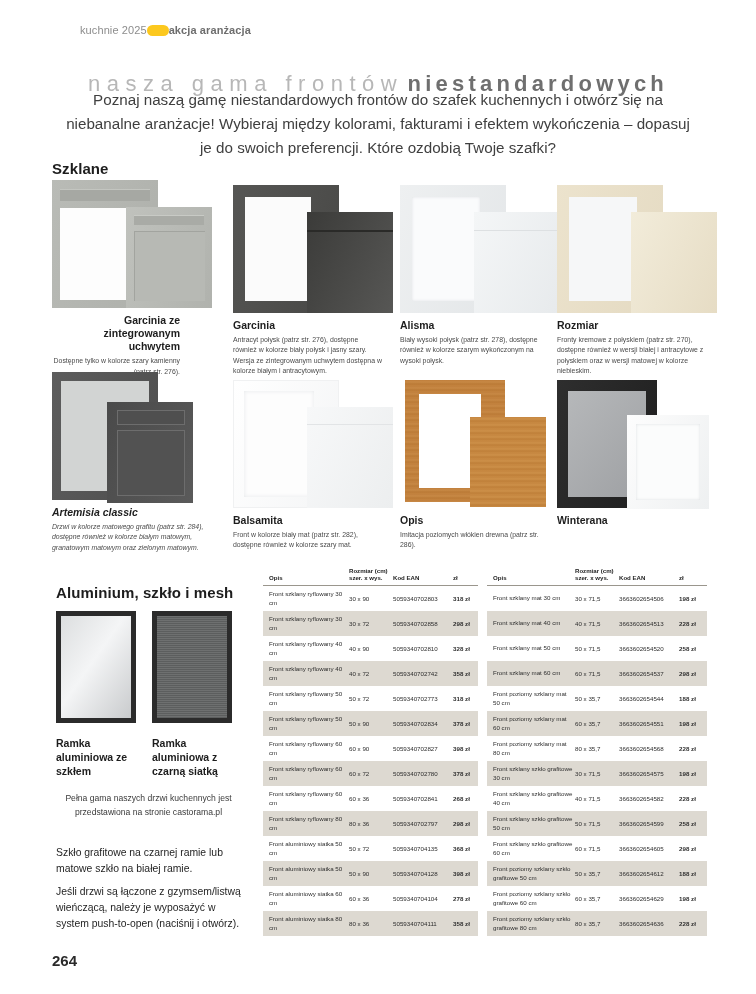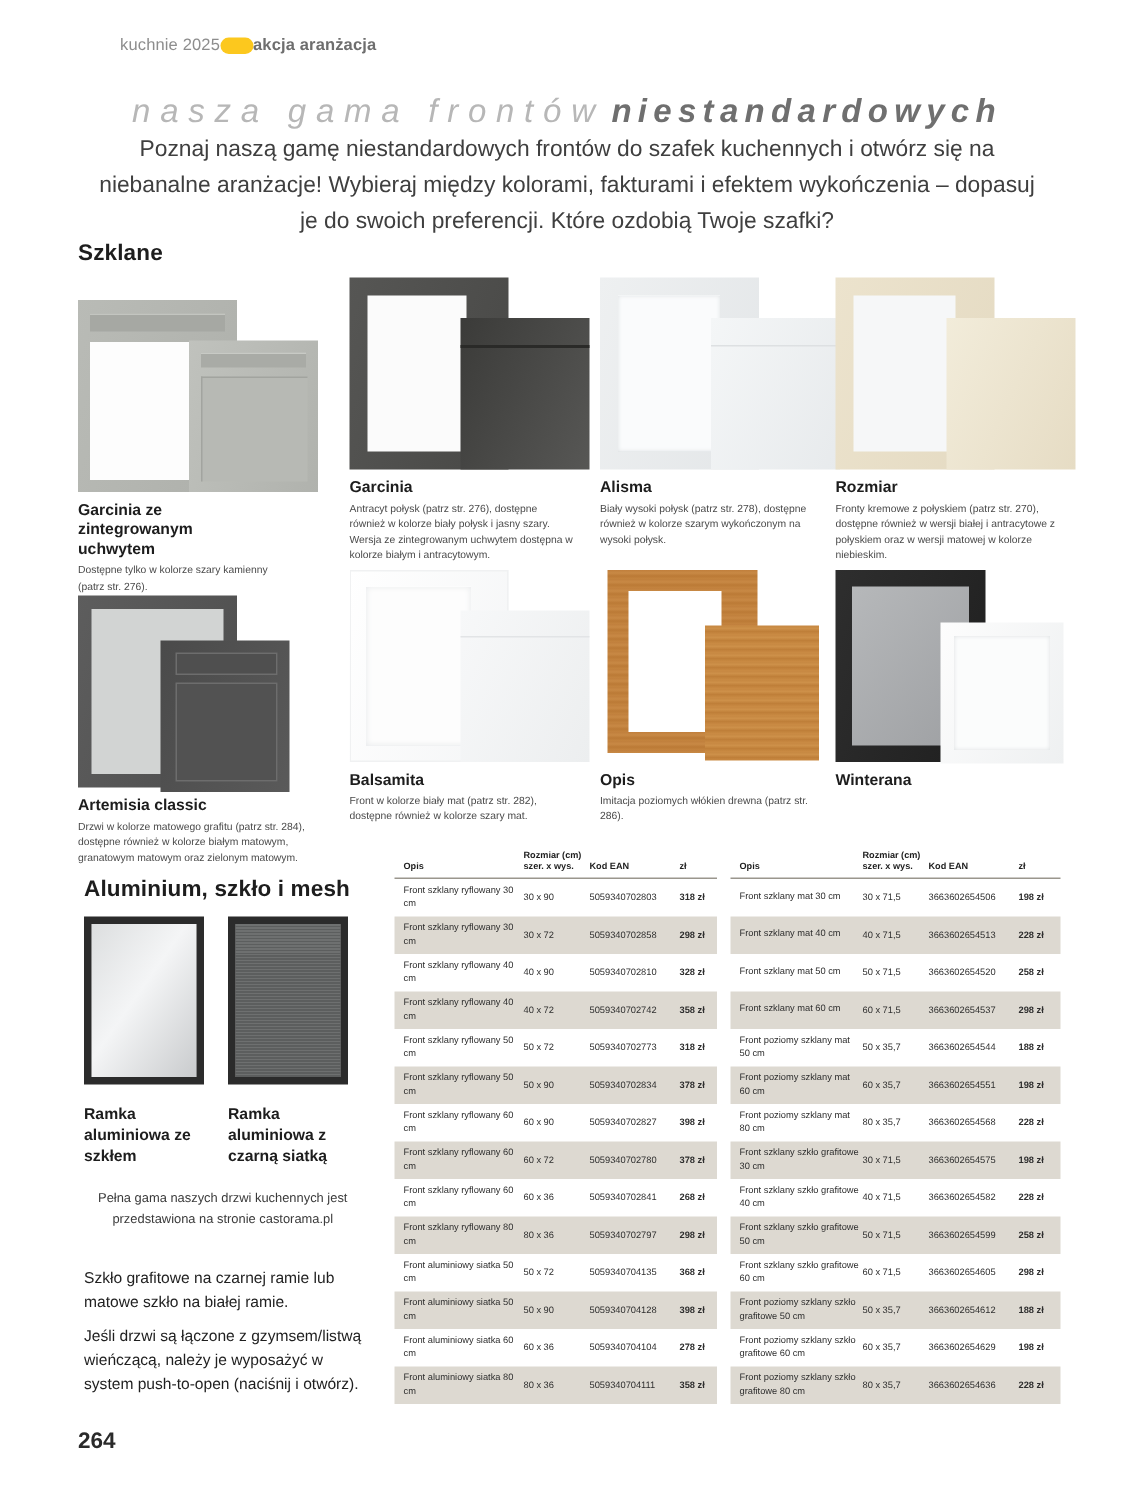--- a/index.html
+++ b/index.html
@@ -13,21 +13,21 @@
   }
   .page{position:relative;width:756px;height:994px;box-sizing:border-box;}
 
   
   .topbar{position:absolute;left:52px;top:24px;display:flex;align-items:center;gap:0;padding-left:28px;}
   .topbar .tb-text{font-size:11px;color:#8d8d8d;letter-spacing:.1px;}
   .topbar .tb-bold{font-size:11px;color:#6e6e6e;font-weight:700;letter-spacing:.1px;}
   .pill{width:22px;height:11px;border-radius:6px;background:#fcc81e;display:inline-block;}
 
   
-  .kicker{position:absolute;left:0;right:0;top:61px;text-align:center;font-style:italic;}
+  .kicker{position:absolute;left:0;right:0;top:71px;text-align:center;}
   .kicker .light{font-size:22px;letter-spacing:6.5px;color:#b7b7b7;font-weight:400;}
   .kicker .strong{font-size:22px;letter-spacing:4.2px;color:#6f6f6f;font-weight:700;}
 
   .lede{position:absolute;left:60px;right:60px;top:88px;text-align:center;
         font-size:15.2px;line-height:1.58;color:#3f3f3f;}
 
   
   .sec-title{position:absolute;font-size:15px;font-weight:700;color:#1d1d1d;letter-spacing:.1px;}
 
   
@@ -73,21 +73,21 @@
   </div>
 
   <div class="kicker">
     <span class="light">nasza gama frontów</span>
     <span class="strong">niestandardowych</span>
   </div>
   <div class="lede">Poznaj naszą gamę niestandardowych frontów do szafek kuchennych i otwórz się na niebanalne aranżacje! Wybieraj między kolorami, fakturami i efektem wykończenia – dopasuj je do swoich preferencji. Które ozdobią Twoje szafki?</div>
 
   <div class="sec-title" style="left:52px;top:160px;">Szklane</div>
 
-  <div class="prod" style="left:52px;top:195px;width:128px;">
+  <div class="prod" style="left:52px;top:175px;width:128px;text-align:right;">
     <div class="art">
       <div class="door" style="left:0;top:5px;width:106px;height:128px;background:linear-gradient(110deg,#b9bbb6,#aeb0ab);">
         <div class="inner" style="left:8px;top:9px;width:90px;height:11px;background:#a6a8a3;border-top:1px solid #c3c5c0;"></div>
         <div class="inner" style="left:8px;top:28px;width:90px;height:92px;background:#fdfdfd;"></div>
       </div>
       <div class="door" style="left:74px;top:32px;width:86px;height:101px;background:linear-gradient(110deg,#c0c2bd,#b0b2ad);">
         <div class="inner" style="left:8px;top:8px;width:70px;height:9px;background:#a9aba6;border-top:1px solid #c8cac5;"></div>
         <div class="inner" style="left:8px;top:24px;width:70px;height:69px;background:#b7b9b4;border-top:1px solid #a2a49f;border-left:1px solid #a2a49f;"></div>
       </div>
     </div>
@@ -125,21 +125,21 @@
     <div class="art">
       <div class="door" style="left:0;top:5px;width:106px;height:128px;background:linear-gradient(110deg,#ece3cd,#e4dac2);">
         <div class="inner" style="left:12px;top:12px;width:68px;height:104px;background:#f6f7f8;"></div>
       </div>
       <div class="door" style="left:74px;top:32px;width:86px;height:101px;background:linear-gradient(115deg,#f2ecda,#e6dcc4);"></div>
     </div>
     <div class="pname">Rozmiar</div>
     <div class="pdesc">Fronty kremowe z połyskiem (patrz str. 270), dostępne również w wersji białej i antracytowe z połyskiem oraz w wersji matowej w kolorze niebieskim.</div>
   </div>
 
-  <div class="prod" style="left:52px;top:392px;width:160px;">
+  <div class="prod" style="left:52px;top:367px;width:160px;font-style:italic;">
     <div class="art">
       <div class="door" style="left:0;top:5px;width:106px;height:128px;background:linear-gradient(110deg,#5d5d5d,#4e4e4e);">
         <div class="inner" style="left:9px;top:9px;width:88px;height:110px;background:#d2d4d3;"></div>
       </div>
       <div class="door" style="left:55px;top:35px;width:86px;height:101px;background:linear-gradient(115deg,#4a4a4a,#5a5a5a);">
         <div class="inner" style="left:10px;top:8px;width:66px;height:13px;border:1px solid #6d6d6d;background:#4f4f4f;"></div>
         <div class="inner" style="left:10px;top:28px;width:66px;height:64px;border:1px solid #6d6d6d;background:#525252;"></div>
       </div>
     </div>
     <div class="pname">Artemisia classic</div>

